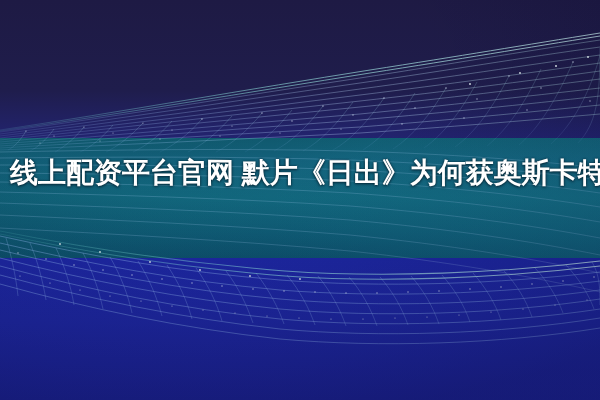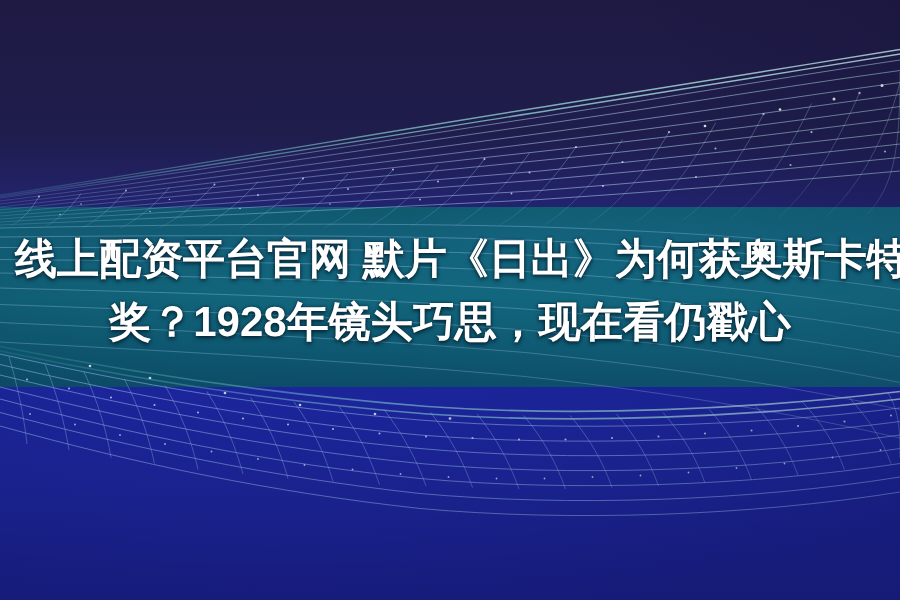--- a/index.html
+++ b/index.html
@@ -301,16 +301,15 @@
         <circle cx="100" cy="252" r="0.9"></circle>
           <circle cx="60" cy="244" r="0.9"></circle>
       </g>
     </g>
   </svg>
 
   <div class="vignette"></div>
 
   <div class="headline">
     <span class="line line1">线上配资平台官网 默片《日出》为何获奥斯卡特殊</span>
-    <span class="line line2">奖？1928年镜头巧思，现在看仍戳心</span>
   </div>
 
 </div>
 
 </body></html>

